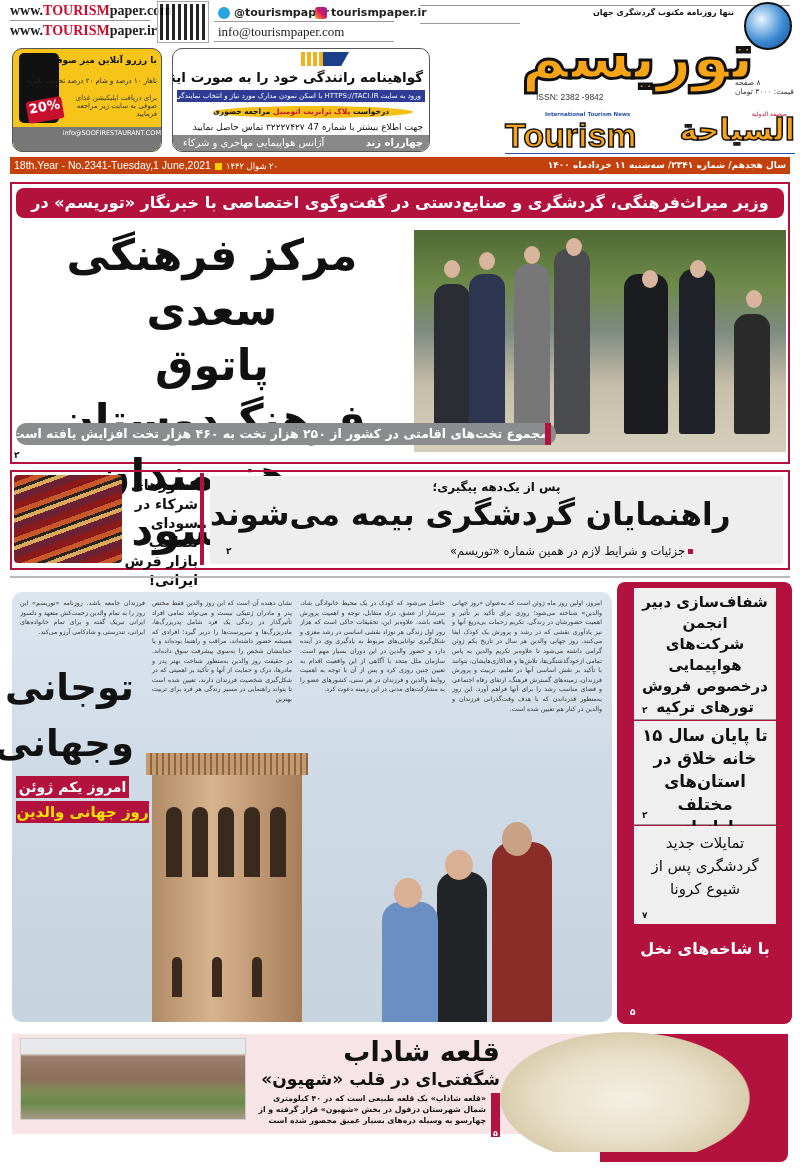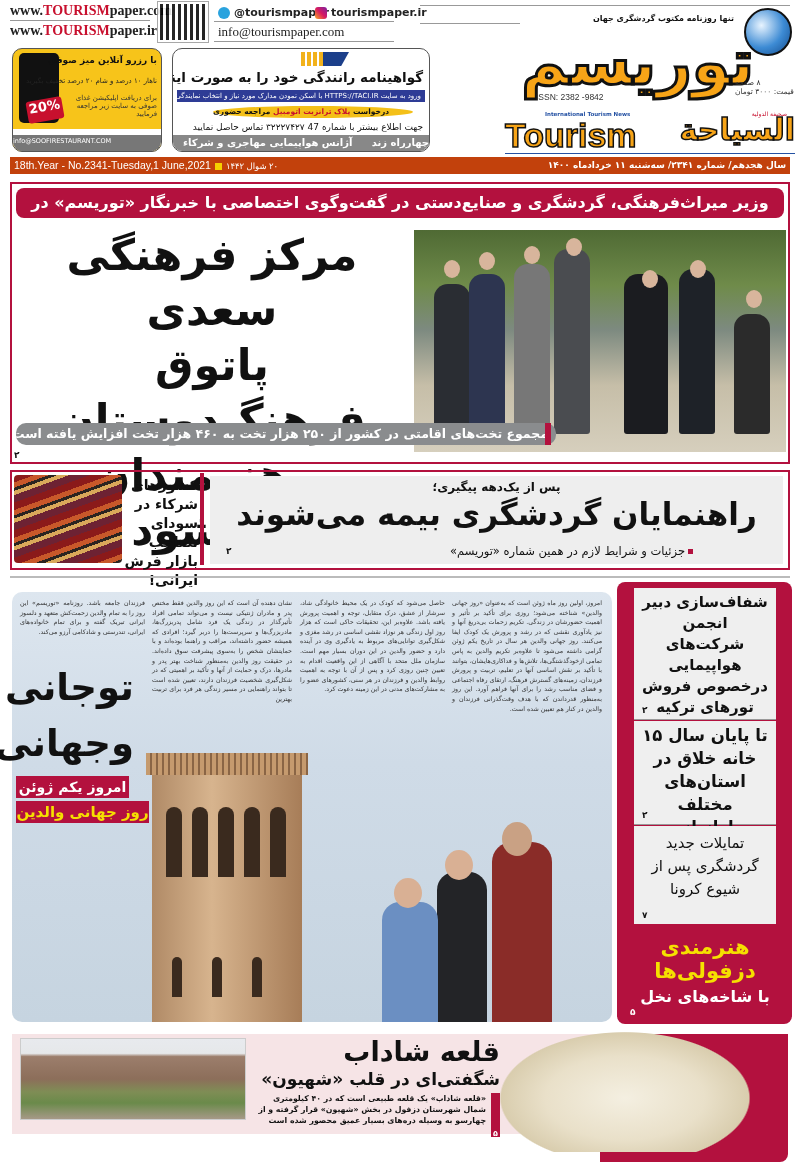--- a/index.html
+++ b/index.html
@@ -16,33 +16,33 @@
 .ig{display:inline-block;width:12px;height:12px;border-radius:3px;background:linear-gradient(45deg,#f9a825,#d81b60,#7b1fa2);vertical-align:middle;margin-right:4px}
 .email{font-family:"Liberation Serif",serif;font-size:13px;color:#222}
 
 .ad-soofi{left:12px;top:48px;width:150px;height:104px;border:1.5px solid #555;border-radius:10px;background:#f7c41a;overflow:hidden}
 .ad-soofi .phone{position:absolute;left:6px;top:4px;width:40px;height:70px;background:#111;border-radius:5px}
 .ad-soofi .pct{position:absolute;left:14px;top:50px;width:36px;height:22px;background:#c8102e;color:#fff;font-size:13px;font-weight:bold;text-align:center;border-radius:3px;transform:rotate(-10deg)}
 .ad-soofi .t1{position:absolute;right:4px;top:6px;font-size:9px;font-weight:bold;direction:rtl}
 .ad-soofi .t2{position:absolute;right:4px;top:28px;font-size:7px;direction:rtl;color:#222}
 .ad-soofi .t3{position:absolute;right:4px;top:45px;font-size:7px;direction:rtl;color:#333;width:96px}
 .ad-soofi .url{position:absolute;left:0;right:0;top:80px;text-align:center;font-family:Liberation Sans, sans-serif;font-weight:bold;font-size:9.5px;color:#111;background:#fff;padding:15px 0}
-.ad-soofi .mail{position:absolute;left:0;right:0;bottom:0;height:16px;background:#777;color:#fff;font-size:6.5px;text-align:left;line-height:12px}
+.ad-soofi .mail{position:absolute;left:0;right:0;bottom:0;height:24px;background:#777;color:#fff;font-size:6.5px;text-align:right;line-height:12px}
 .ad-aji{left:172px;top:48px;width:258px;height:104px;border:1.5px solid #555;border-radius:10px;background:#fff;overflow:hidden;direction:rtl}
 .ad-aji .logo{position:absolute;left:128px;top:3px;width:40px;height:14px;background:repeating-linear-gradient(90deg,#f2b21b 0 4px,#fff 4px 6px)}
 .ad-aji .logo2{position:absolute;left:150px;top:3px;width:26px;height:14px;background:#1c3f8a;clip-path:polygon(0 0,100% 0,70% 100%,0 100%)}
 .ad-aji .h{position:absolute;right:6px;top:20px;font-size:13.5px;font-weight:bold;white-space:nowrap}
 .ad-aji .bar{position:absolute;right:4px;left:4px;top:41px;height:12px;background:#2e3c96;color:#fff;font-size:7px;line-height:12px;padding-right:4px;white-space:nowrap;overflow:hidden}
 .ad-aji .pill{position:absolute;right:16px;top:57px;width:200px;height:12px;background:#f4c018;border-radius:50%;font-size:7.5px;font-weight:bold;text-align:left;line-height:12px}
 .ad-aji .pill span{color:#c8102e}
 .ad-aji .ph{position:absolute;right:6px;top:73px;font-size:9px;white-space:nowrap}
-.ad-aji .foot{position:absolute;left:0;right:0;bottom:0;height:16px;background:#888;color:#fff;font-size:10px;font-weight:bold;line-height:16px;}
+.ad-aji .foot{position:absolute;left:0;right:0;bottom:0;height:16px;background:#888;color:#fff;font-size:10px;font-weight:normal;line-height:16px;padding-right:6px}
 .ad-aji .foot span{position:absolute;left:10px}
 
-.mast-logo{left:498px;top:6px;width:296px;height:100px}
+.mast-logo{left:498px;top:0;width:296px;height:100px}
 .mast-logo .word{position:absolute;right:40px;top:20px;font-size:62px;font-weight:900;color:#f7a417;-webkit-text-stroke:3px #111;font-family:"DejaVu Sans",sans-serif;direction:rtl;letter-spacing:-2px}
 .mast-logo .globe{position:absolute;right:2px;top:2px;width:48px;height:48px;border-radius:50%;background:radial-gradient(circle at 35% 35%,#e8f4ff,#3d8bd4 55%,#134a8c);border:2px solid #111}
 .mast-logo .slog{position:absolute;right:60px;top:8px;font-size:8px;font-weight:bold;direction:rtl}
 .issn{left:536px;top:92px;font-size:8.5px;font-family:"Liberation Sans",sans-serif;color:#333}
 .pages{left:735px;top:78px;font-size:7.5px;direction:rtl;text-align:left;width:60px;color:#333}
 .tourism{left:505px;top:112px;width:290px;height:40px}
 .tourism .en{position:absolute;left:0;top:4px;font-family:"Liberation Sans",sans-serif;font-size:34px;font-weight:900;color:#f7a417;-webkit-text-stroke:1.5px #111}
 .tourism .ar{position:absolute;right:0;top:0;font-size:30px;font-weight:900;color:#f7a417;-webkit-text-stroke:1.5px #111;direction:rtl}
 .tourism .sub{position:absolute;left:40px;top:-1px;font-size:5.5px;color:#2451a3;font-weight:bold}
 .tourism .sub2{position:absolute;right:8px;top:-2px;font-size:6px;color:#c8102e;direction:rtl}
@@ -66,21 +66,21 @@
 
 .row2{left:10px;top:470px;width:780px;height:100px;border:2px solid #b3113e}
 .rugs{left:14px;top:475px;width:108px;height:88px;background:repeating-linear-gradient(160deg,#8b1a1a 0 7px,#c8582a 7px 12px,#2b2420 12px 15px,#d9a85a 15px 19px,#6d2233 19px 26px);border-radius:4px}
 .rugbox{left:124px;top:476px;width:74px;direction:rtl;text-align:right}
 .rugbox .h{font-size:14px;font-weight:900;line-height:19px}
 .rugbox .s{font-size:8.5px;font-weight:bold;line-height:12px;margin-top:2px}
 .rugbox .s::before{content:"";display:inline-block;width:4px;height:4px;background:#b3113e;margin-left:2px}
 .vred{left:200px;top:473px;width:4px;height:92px;background:#b3113e}
 .ins{left:210px;top:476px;width:573px;height:88px;background:#eeeeee}
 .ins .k{position:absolute;left:0;right:0;top:4px;text-align:center;font-size:12px;font-weight:bold;direction:rtl}
-.ins .h{position:absolute;left:0;right:0;top:20px;text-align:center;font-size:31px;font-weight:900;direction:rtl;letter-spacing:-1px}
+.ins .h{position:absolute;left:0;right:0;top:20px;text-align:left;font-size:31px;font-weight:900;direction:rtl;letter-spacing:-1px}
 .ins .s{position:absolute;right:90px;top:68px;font-size:11.5px;direction:rtl;white-space:nowrap}
 .ins .s::before{content:"";display:inline-block;width:5px;height:5px;background:#b3113e;margin-left:3px;vertical-align:middle}
 .ins .pn{position:absolute;left:16px;top:70px}
 .sep{left:10px;top:576px;width:780px;height:2px;background:#bbb}
 
 .feat{left:12px;top:592px;width:600px;height:430px;background:linear-gradient(180deg,#dde6ef 0%,#cfdbe7 40%,#c6d4e0 100%);border-radius:10px;overflow:hidden}
 .cols{position:absolute;top:6px;font-size:6.3px;line-height:9.6px;direction:rtl;text-align:justify;color:#333}
 .wind{position:absolute;left:140px;top:175px;width:150px;height:262px;background:linear-gradient(90deg,#b08a66,#d7b48e 40%,#a77d58)}
 .wind .top{position:absolute;left:-6px;right:-6px;top:-14px;height:22px;background:repeating-linear-gradient(90deg,#c59a6e 0 4px,#8a6545 4px 6px)}
 .wind .slot{position:absolute;top:40px;width:16px;height:70px;background:#3a2a1e;border-radius:8px 8px 0 0}
@@ -250,21 +250,20 @@
 </div>
 <div class="abs sbox" style="top:721px;height:104px;border-bottom:1px solid #999">
   <div class="h" style="font-size:16.5px;font-weight:900;line-height:23px;padding:3px 6px">تا پایان سال ۱۵ خانه خلاق در استان‌های مختلف راه‌اندازی می‌شود</div>
   <div class="pn">۲</div>
 </div>
 <div class="abs sbox" style="top:826px;height:98px">
   <div class="h" style="font-size:15px;font-weight:normal;line-height:23px;padding:6px 12px">تمایلات جدید گردشگری پس از شیوع کرونا</div>
   <div class="pn">۷</div>
 </div>
 <div class="abs dz">
-  <div class="a"><span>هنرمندی</span> <span>دزفولی‌ها</span></div>
   <div class="b">با شاخه‌های نخل</div>
   <div class="pn">۵</div>
 </div>
 
 <div class="abs bot"></div>
 <div class="abs bot-red"></div>
 <div class="abs castle"></div>
 <div class="abs basket"></div>
 <div class="abs qs">
   <div class="h1">قلعه شاداب</div>

